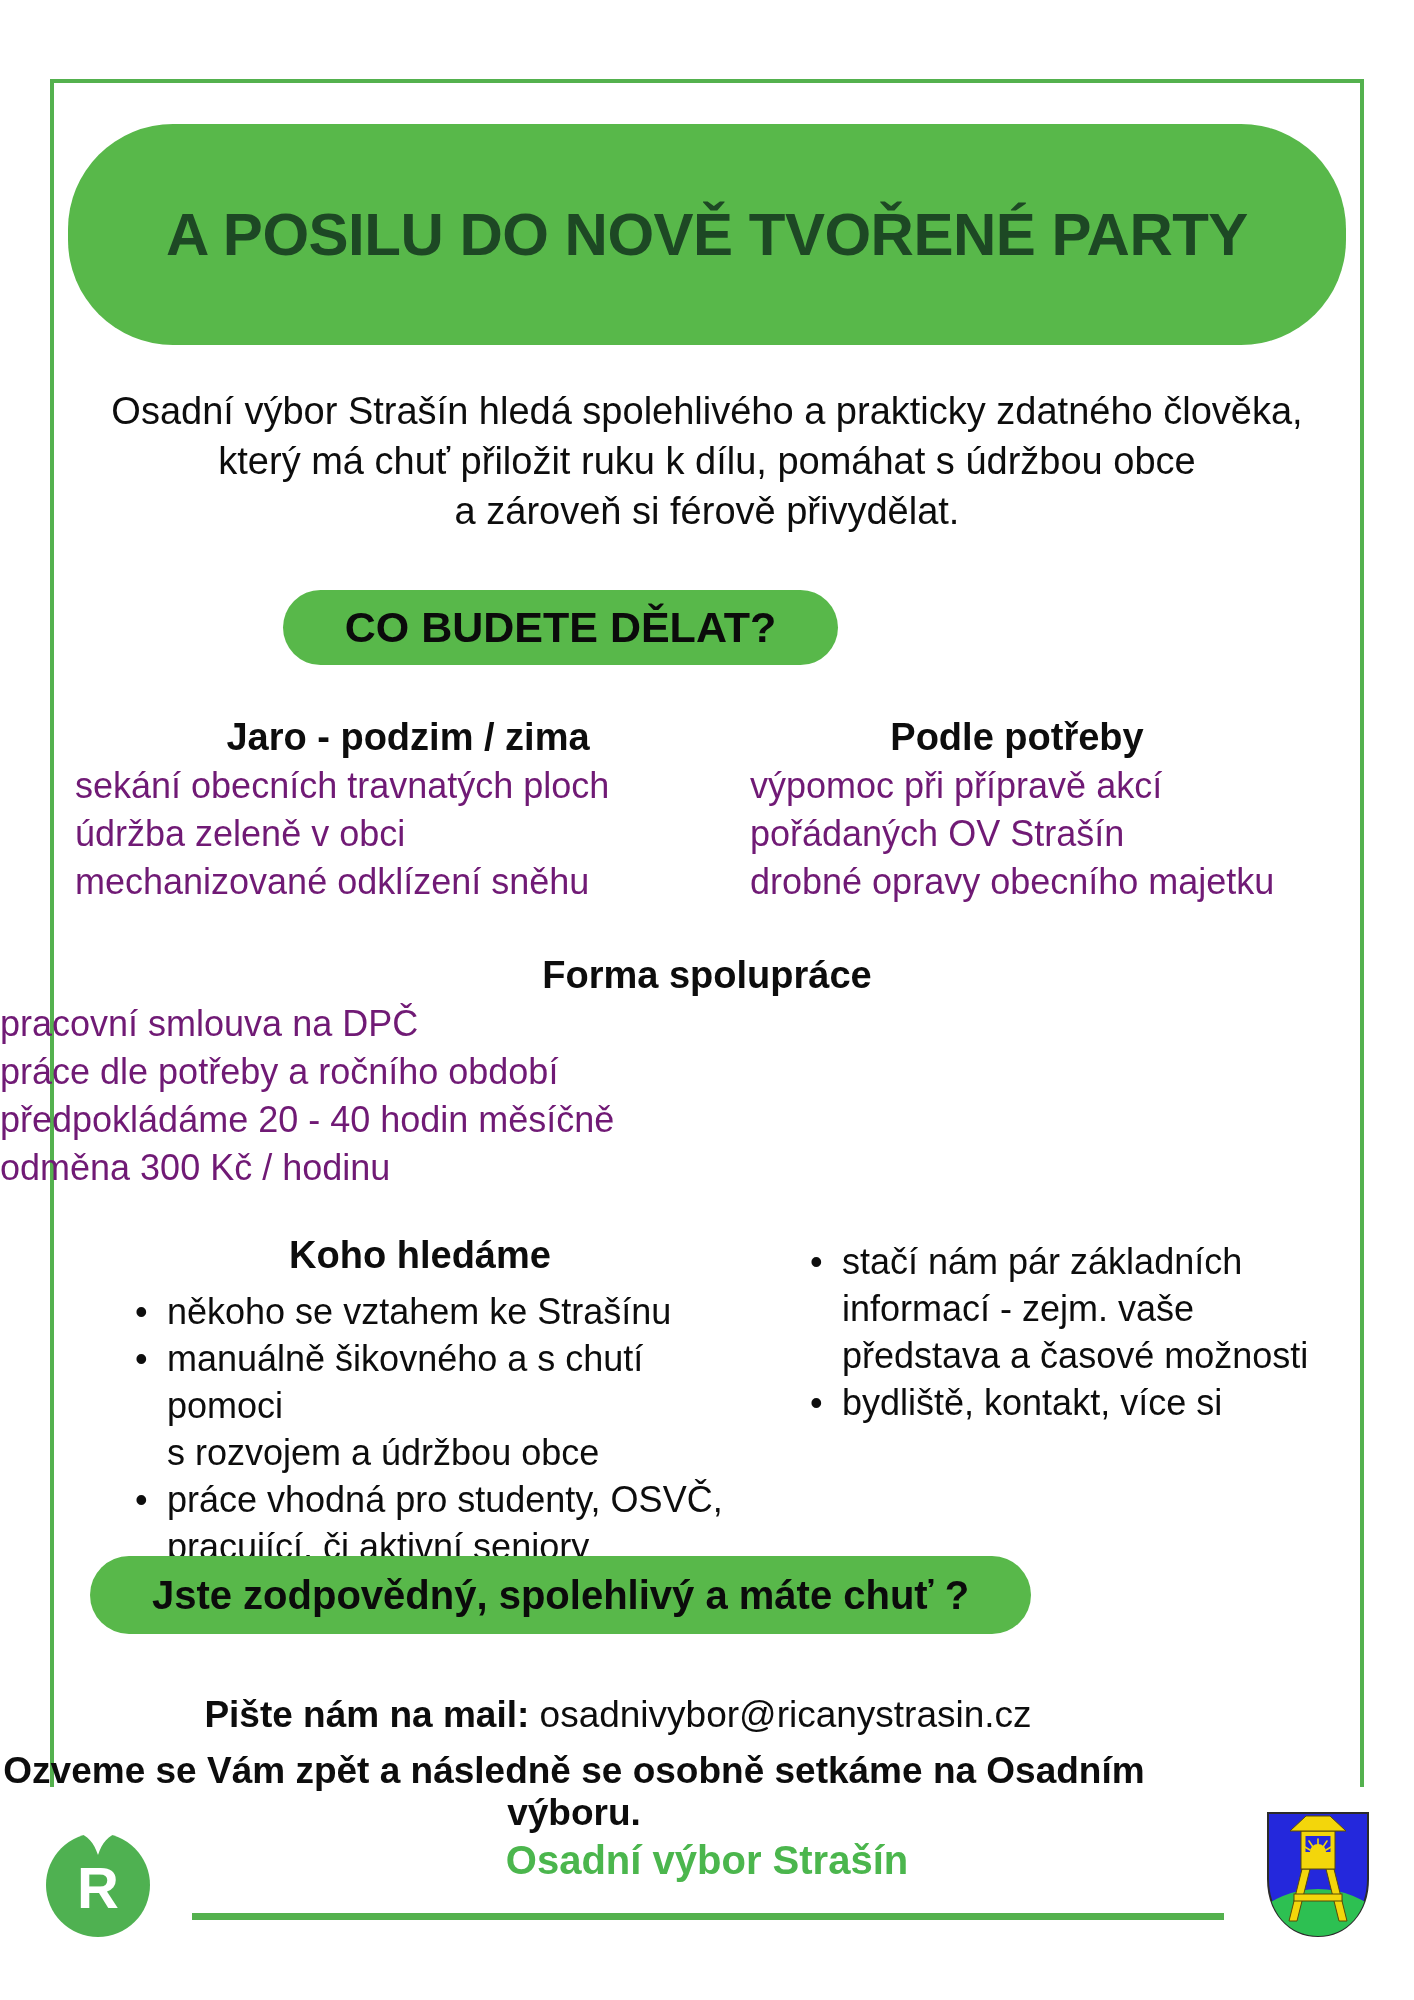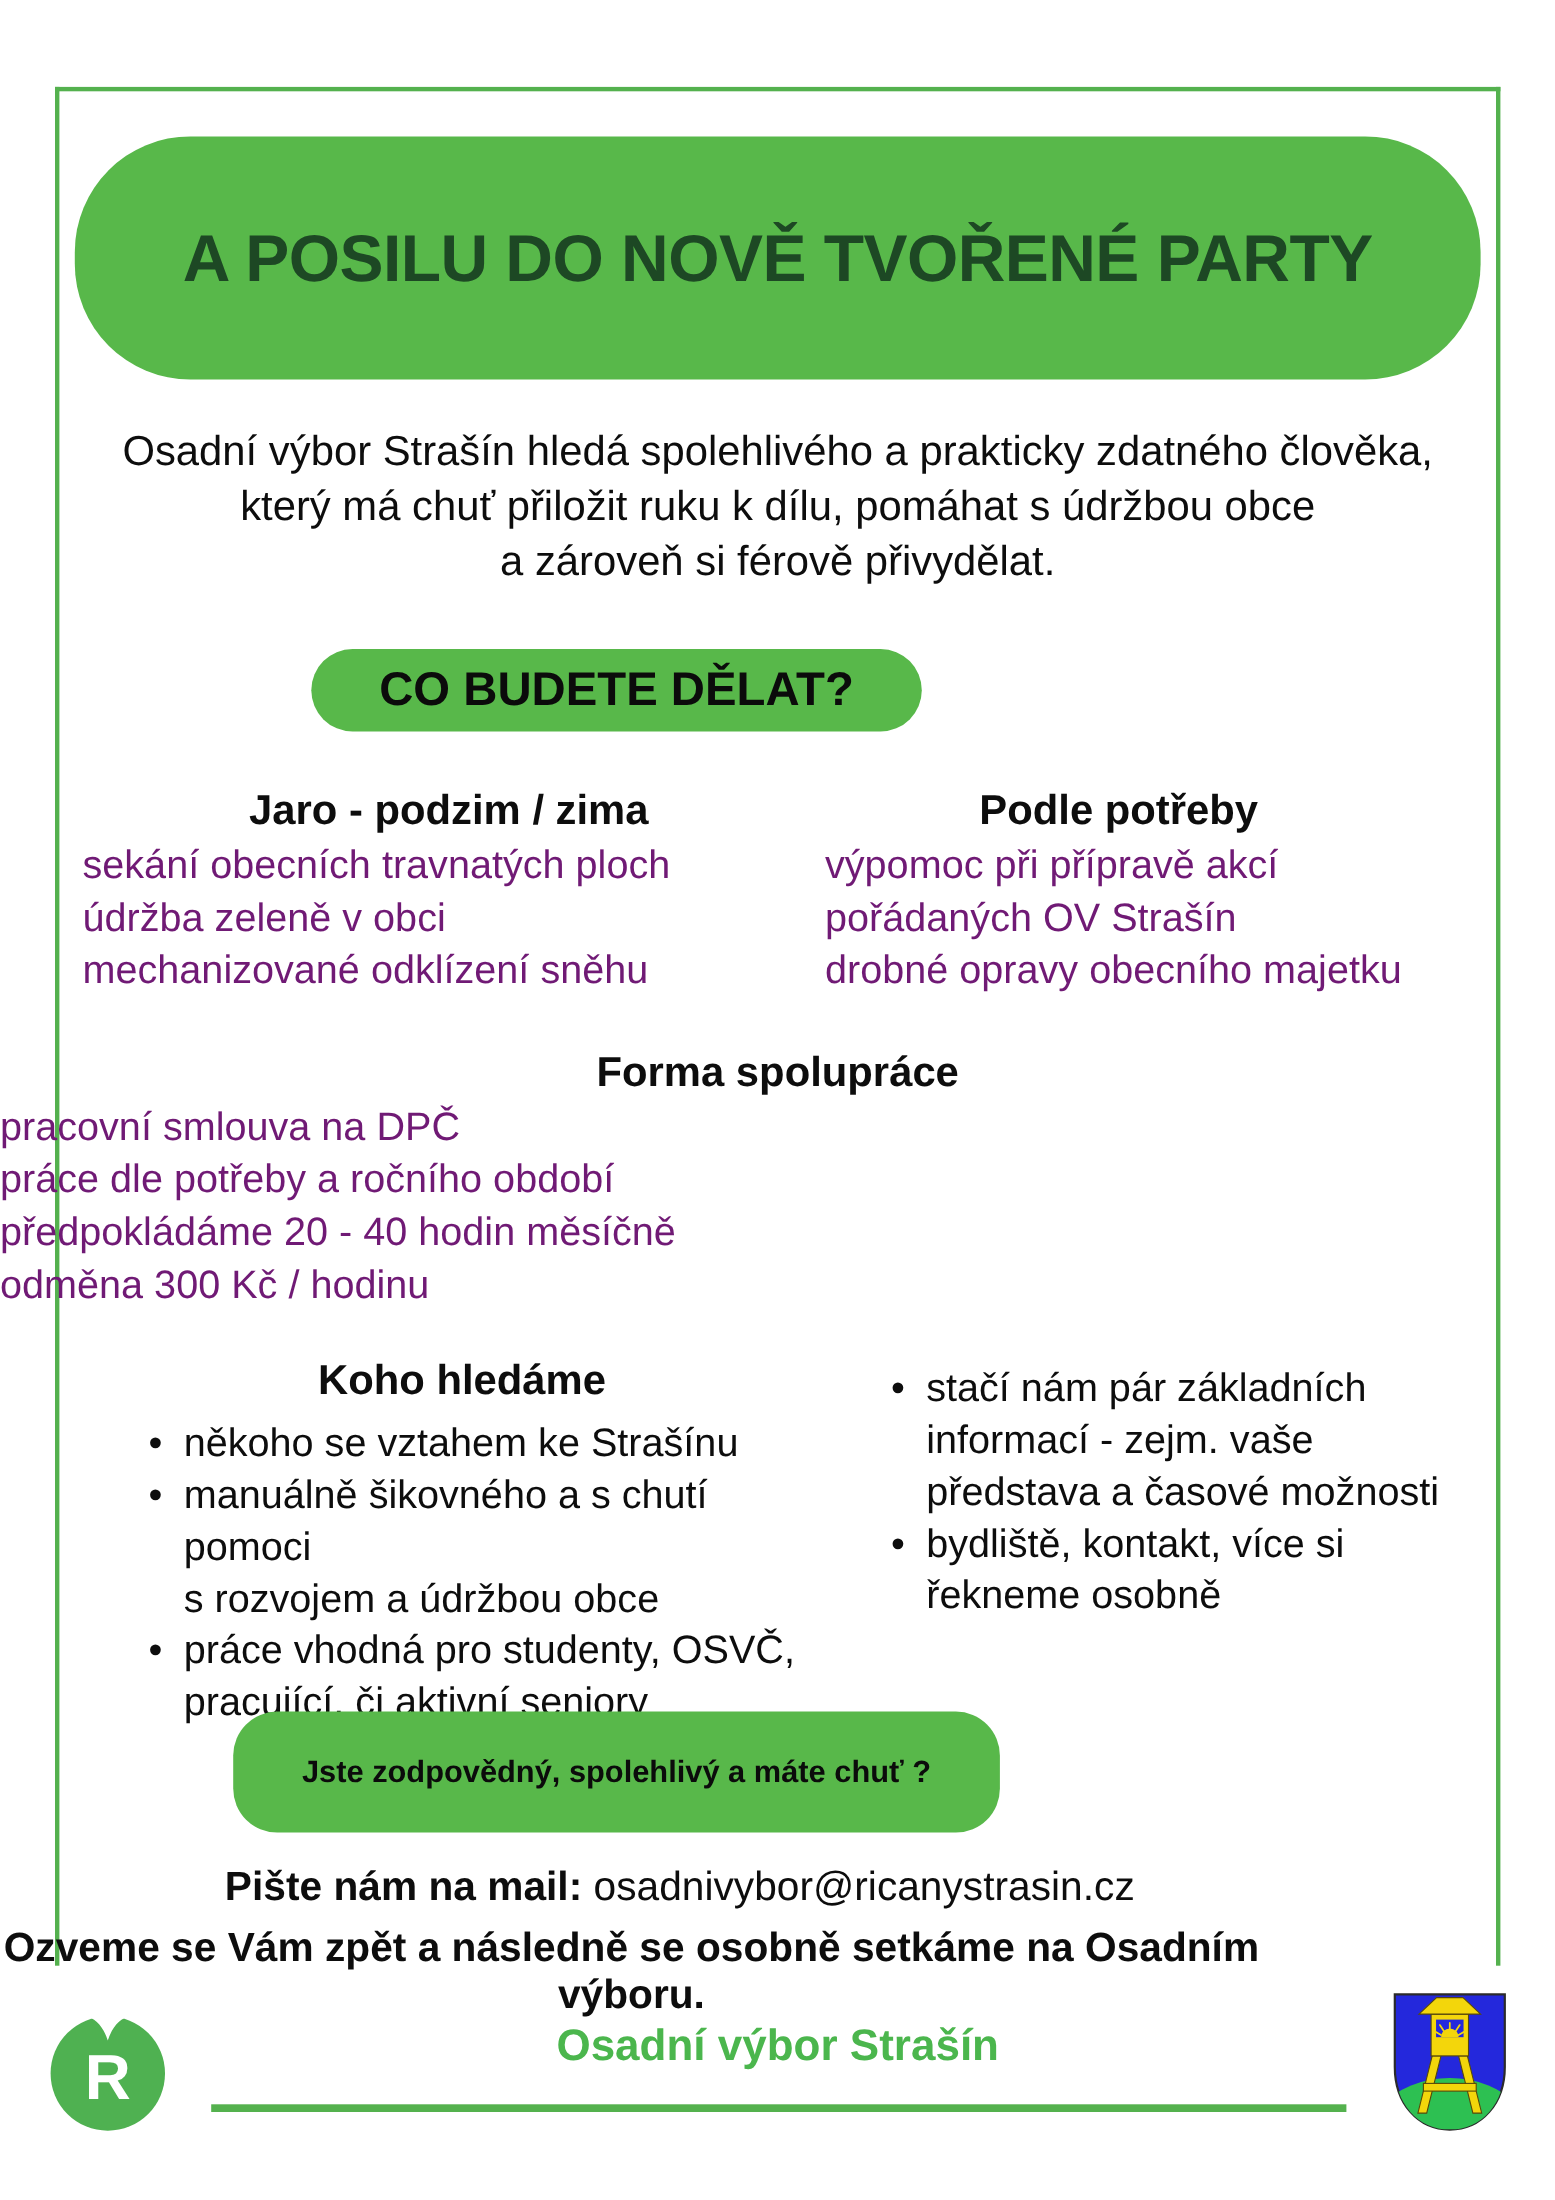--- a/index.html
+++ b/index.html
@@ -23,21 +23,21 @@
     white-space:nowrap;
   }
   .intro{left:0;top:386px;width:1414px;text-align:center;font-size:38px;line-height:50px;color:#0d0d0d;}
   .pillwrap{left:0;width:1121px;text-align:center;}
   .pill{
     display:inline-block;background:#58b84a;border-radius:40px;color:#0b0b0b;font-weight:bold;
   }
   .pill1{top:590px;}
   .pill1 .pill{height:75px;line-height:75px;padding:0 62px;font-size:43px;}
   .pill2{top:1556px;}
-  .pill2 .pill{height:78px;line-height:78px;padding:16px 62px;font-size:28px;}
+  .pill2 .pill{height:78px;line-height:78px;padding:0 62px;font-size:40px;}
   .colhead{font-size:38px;font-weight:bold;line-height:50px;text-align:center;color:#0d0d0d;}
   .colline{font-size:36px;line-height:48px;text-align:left;color:#701a75;}
   .cols1A{left:75px;top:712px;width:666px;}
   .cols1B{left:750px;top:712px;width:534px;}
   .formsec{left:0;top:950px;width:1414px;}
   .whoA{left:105px;top:1230px;width:630px;}
   .whoB{left:780px;top:1230px;width:560px;}
   .who ul{list-style:none;margin:8px 0 0 26px;padding:0;text-align:left;}
   .who li{position:relative;padding-left:36px;font-size:36px;line-height:47px;color:#0d0d0d;}
   .who li::before{content:"\2022";position:absolute;left:4px;top:0;font-size:36px;}
@@ -111,21 +111,20 @@
 
   <div class="abs whoB who">
     <ul>
       <li>
         <div>stačí nám pár základních</div>
         <div>informací - zejm. vaše</div>
         <div>představa a časové možnosti</div>
       </li>
       <li>
         <div>bydliště, kontakt, více si</div>
-        <div>řekneme osobně</div>
       </li>
     </ul>
   </div>
 
   <div class="abs pillwrap pill2">
     <span class="pill">Jste zodpovědný, spolehlivý a máte chuť ?</span>
   </div>
 
   <div class="abs mailline">
     <span class="b">Pište nám na mail:</span>

